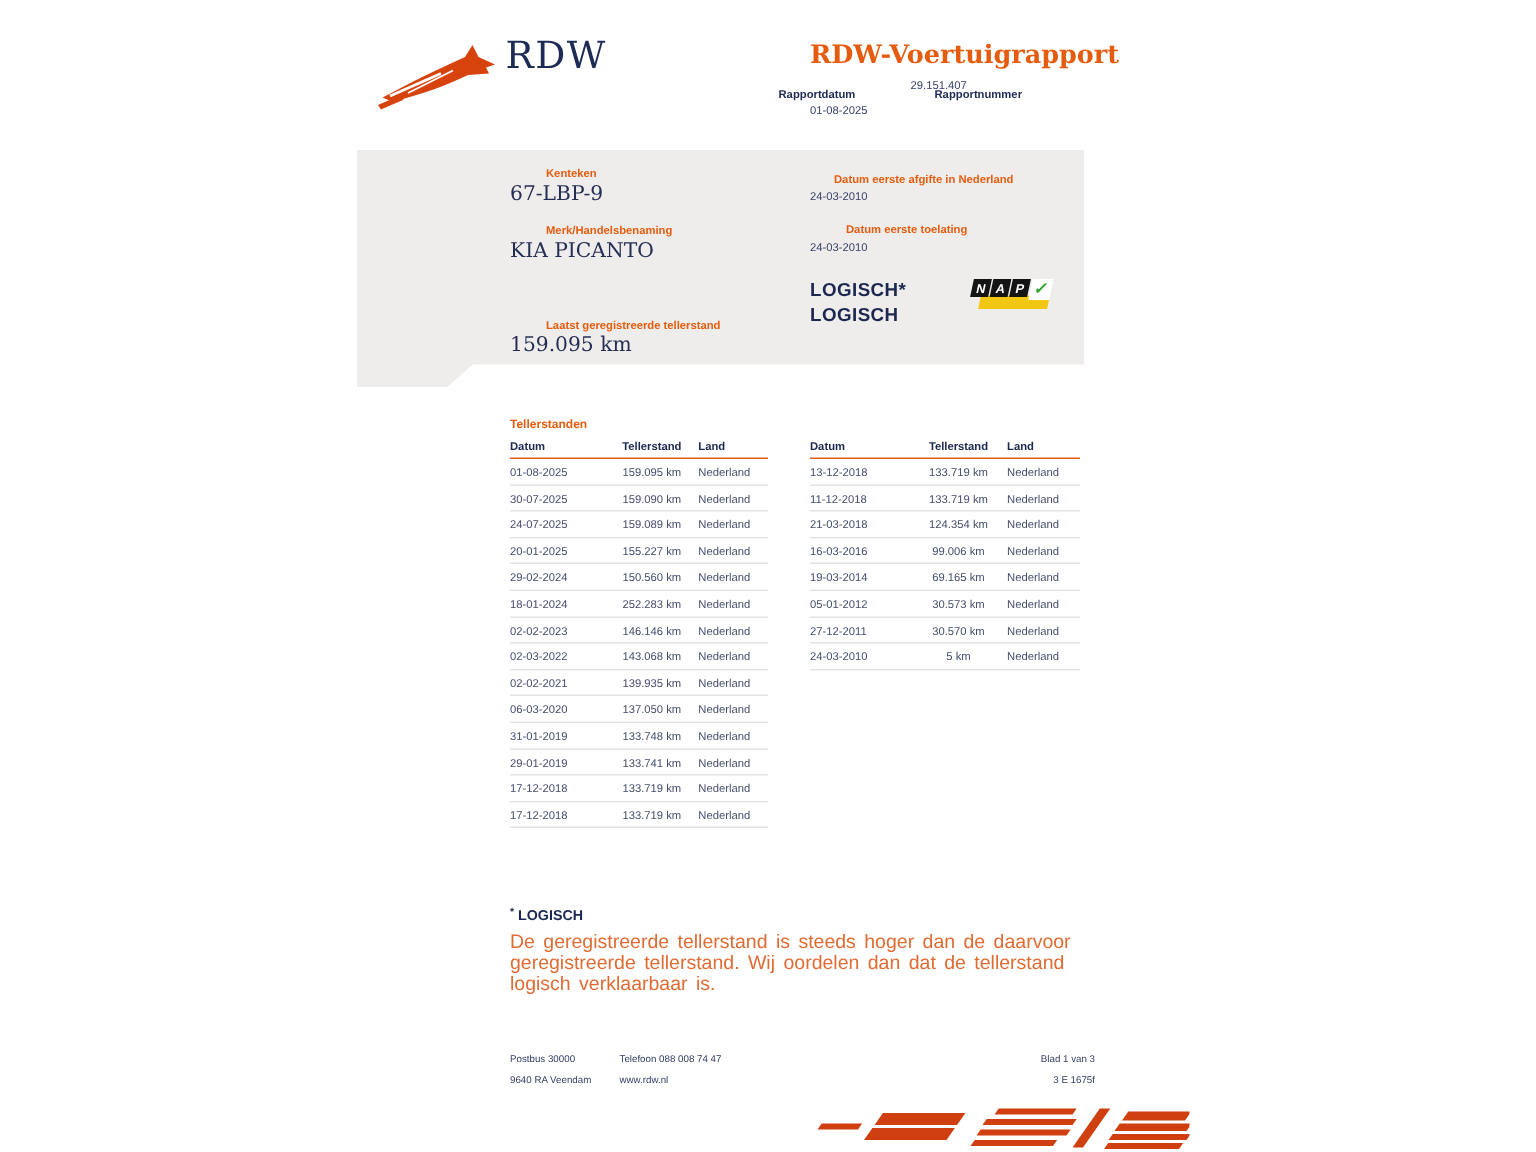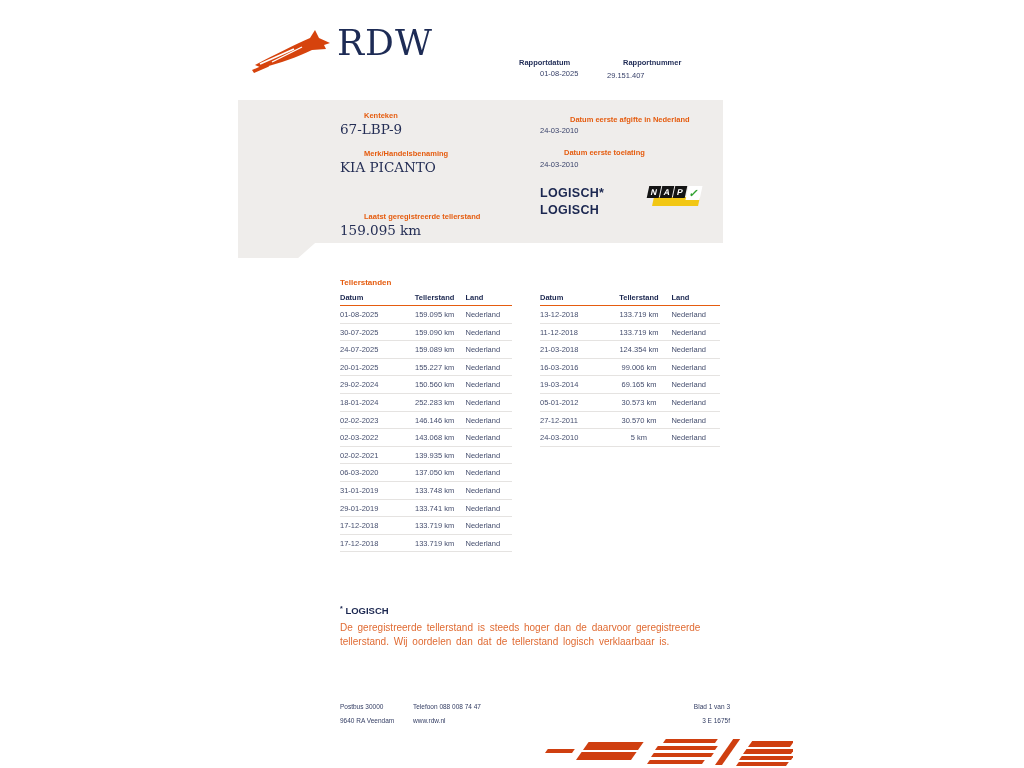--- a/index.html
+++ b/index.html
@@ -1,21 +1,21 @@
 <!DOCTYPE html>
 <html><head>
 <meta charset="utf-8">
 <style>
   html,body{margin:0;padding:0;background:#ffffff;}
   .page{position:relative;width:1024px;height:768px;background:#fff;overflow:hidden;
         font-family:"Liberation Sans",sans-serif;color:#1e2a55;}
   .abs{position:absolute;}
 
   
-  .rdw-text{font-family:"DejaVu Serif",serif;font-size:36px;letter-spacing:1px;color:#1d2b55;}
+  .rdw-text{font-family:"DejaVu Serif",serif;font-size:25px;letter-spacing:1px;color:#1d2b55;}
   .doc-title{font-family:"DejaVu Serif",serif;font-weight:bold;font-size:17px;color:#e55c0f;}
   .slbl{font-size:7.5px;font-weight:bold;color:#1e2a55;}
   .sval{font-size:7.5px;color:#39426a;}
 
   
   .panel{left:238px;top:100px;width:485px;height:158px;background:#efedeb;
          clip-path:polygon(0 0,100% 0,100% 90.5%,15.9% 90.5%,12.4% 100%,0 100%);}
   .lbl{font-size:7.5px;font-weight:bold;color:#e55c0f;padding-left:24px;}
   .val{font-family:"DejaVu Serif",serif;font-size:13.5px;color:#242e55;}
   .oordeel{font-size:12.5px;font-weight:bold;color:#1b2750;line-height:17px;letter-spacing:.3px;}
@@ -33,52 +33,53 @@
   .tbl{font-size:7.5px;color:#454e6e;}
   .thead{display:flex;font-weight:bold;color:#1b2750;border-bottom:1.5px solid #e55c0f;padding:2px 0 3px 0;}
   .trow{display:flex;border-bottom:1px solid #e5e3e1;padding:4px 0 3.6px 0;}
   .c0{width:37%;text-align:left;}
   .c1{width:36%;text-align:center;}
   .c2{width:27%;}
 
   
   .fn-title{font-size:9.5px;font-weight:bold;color:#1b2750;}
   .fn-star{font-size:7px;vertical-align:3px;}
-  .fn-text{font-size:10px;color:#e06b33;line-height:14px;word-spacing:2px;}
+  .fn-text{font-size:13px;color:#e06b33;line-height:14px;word-spacing:2px;}
 
   
   .foot{font-size:6.5px;color:#333d63;line-height:13.5px;}
 </style>
 </head>
 <body>
 
 <div class="page">
 
   <svg class="abs" style="left:252px;top:24px;" width="82" height="52" viewBox="0 0 82 52">
     <path d="M3 41 C22 31 42 21 58 14 L63 6 L67 14 L78 19 L72 21 L74 25 L60 26 C46 33 28 39 10 44 Z" fill="#d6430d"></path>
     <path d="M8 40 L42 25" stroke="#ffffff" stroke-width="1.8" fill="none"></path>
     <path d="M20 38 L50 23" stroke="#ffffff" stroke-width="1.3" fill="none"></path>
     <path d="M0 46 L15 39.5 L17 42.5 L2 49 Z" fill="#d6430d"></path>
   </svg>
   <div class="abs rdw-text" style="left:337px;top:22px;">RDW</div>
 
+  <div class="abs doc-title" style="left:540px;top:27px;">RDW-Voertuigrapport</div>
   <div class="abs slbl" style="left:519px;top:58px;">Rapportdatum</div>
   <div class="abs slbl" style="left:607px;top:58px;margin-left:16px;">Rapportnummer</div>
   <div class="abs sval" style="left:540px;top:69px;">01-08-2025</div>
-  <div class="abs sval" style="left:607px;top:71px;">29.151.407</div>
+  <div class="abs sval" style="left:607px;top:52px;">29.151.407</div>
 
   <div class="abs panel">
     <div class="abs lbl" style="left:102px;top:11px;">Kenteken</div>
     <div class="abs val" style="left:102px;top:21px;">67-LBP-9</div>
     <div class="abs lbl" style="left:102px;top:49px;">Merk/Handelsbenaming</div>
     <div class="abs val" style="left:102px;top:59px;">KIA PICANTO</div>
     <div class="abs lbl" style="left:102px;top:112px;">Laatst geregistreerde tellerstand</div>
     <div class="abs val" style="left:102px;top:122px;">159.095 km</div>
 
-    <div class="abs lbl" style="left:308px;top:15px;">Datum eerste afgifte in Nederland</div>
+    <div class="abs lbl" style="left:294px;top:15px;">Datum eerste afgifte in Nederland</div>
     <div class="abs sval" style="left:302px;top:26px;">24-03-2010</div>
     <div class="abs lbl" style="left:302px;top:48px;">Datum eerste toelating</div>
     <div class="abs sval" style="left:302px;top:60px;">24-03-2010</div>
 
     <div class="abs oordeel" style="left:302px;top:85px;">
       <div>LOGISCH*</div>
       <div>LOGISCH</div>
     </div>
 
     <div class="abs nap">

